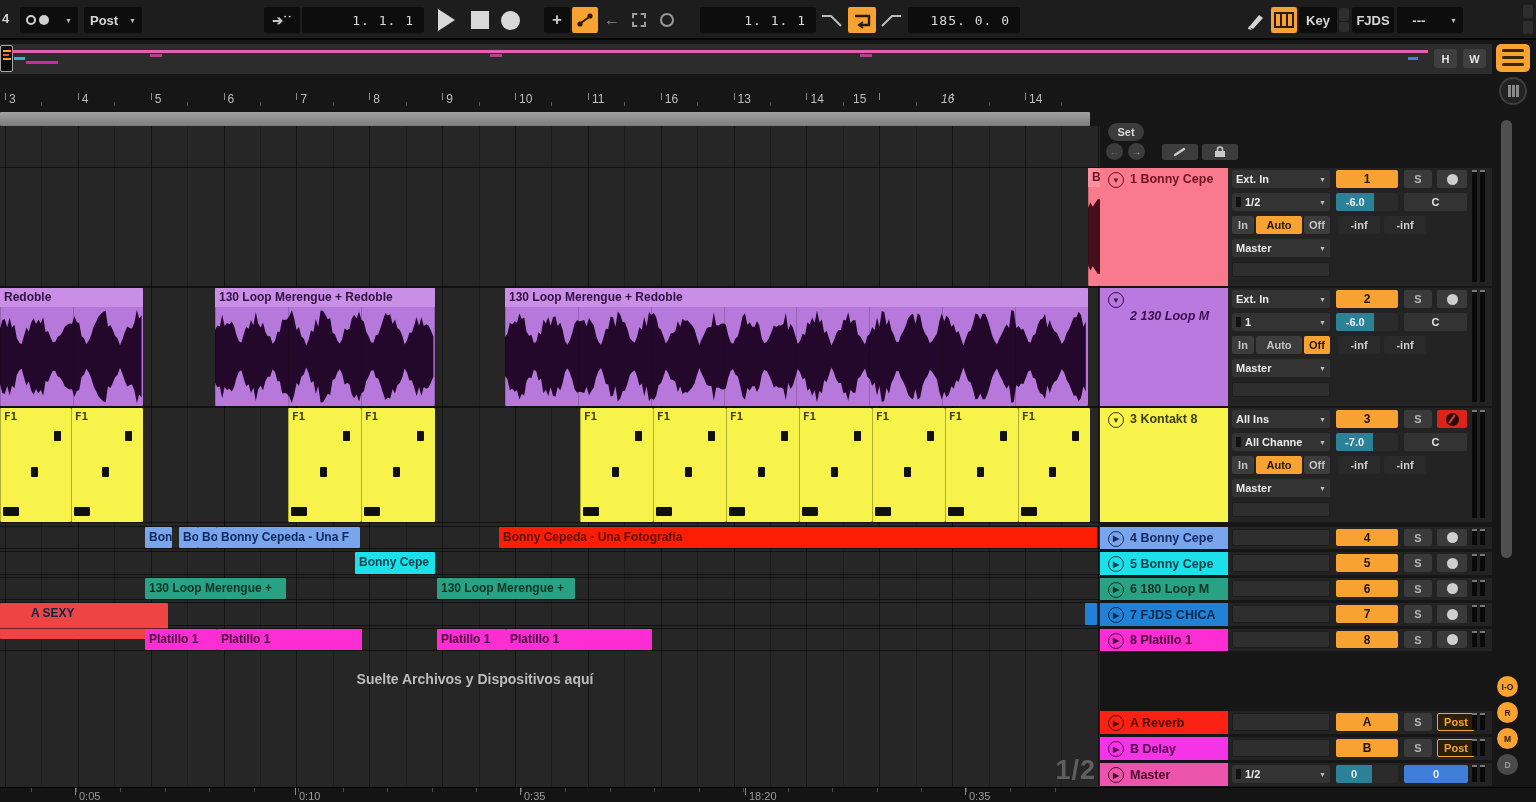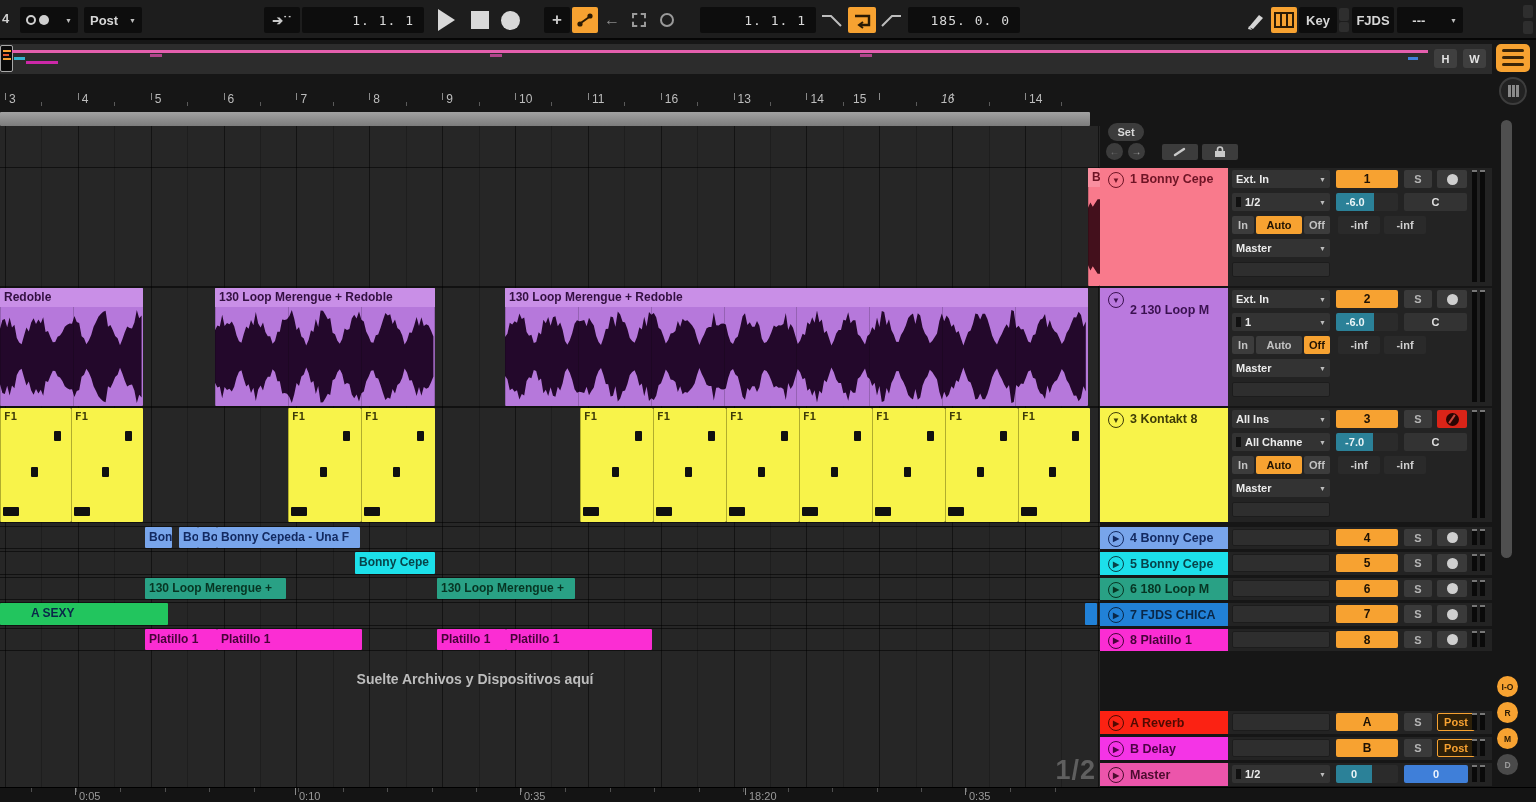--- a/index.html
+++ b/index.html
@@ -374,30 +374,31 @@
         <div class="note" style="left: 53.28px; top: 22.8px; width: 7px; height: 10px;"></div>
         <div class="note" style="left: 30.24px; top: 59.28px; width: 7px; height: 10px;"></div>
         <div class="note" style="left: 2.16px; top: 99.18px; width: 16px; height: 9px;"></div>
       </div>
       <div class="lane-sep" style="top: 526px;"></div>
       <div class="lane-sep" style="top: 548px;"></div>
       <div class="clip bar" style="left: 145px; top: 527px; width: 27px; height: 21px; background: rgb(120, 165, 235); color: rgb(19, 42, 97);"><span>Bon</span></div>
       <div class="clip bar" style="left: 179px; top: 527px; width: 19px; height: 21px; background: rgb(120, 165, 235); color: rgb(19, 42, 97);"><span>Bo</span></div>
       <div class="clip bar" style="left: 198px; top: 527px; width: 19px; height: 21px; background: rgb(120, 165, 235); color: rgb(19, 42, 97);"><span>Bo</span></div>
       <div class="clip bar" style="left: 217px; top: 527px; width: 143px; height: 21px; background: rgb(120, 165, 235); color: rgb(19, 42, 97);"><span>Bonny Cepeda - Una F</span></div>
+      <div class="clip bar" style="left: 499px; top: 527px; width: 598px; height: 21px; background: rgb(251, 30, 4); color: rgb(92, 14, 3);"><span>Bonny Cepeda - Una Fotografía</span></div>
       <div class="lane-sep" style="top: 551px;"></div>
       <div class="lane-sep" style="top: 574px;"></div>
       <div class="clip bar" style="left: 355px; top: 552px; width: 80px; height: 22px; background: rgb(28, 224, 234); color: rgb(7, 67, 74);"><span>Bonny Cepe</span></div>
       <div class="lane-sep" style="top: 577px;"></div>
       <div class="lane-sep" style="top: 599px;"></div>
       <div class="clip bar" style="left: 145px; top: 578px; width: 141px; height: 21px; background: rgb(41, 161, 133); color: rgb(7, 53, 35);"><span>130 Loop Merengue +</span></div>
       <div class="clip bar" style="left: 437px; top: 578px; width: 138px; height: 21px; background: rgb(41, 161, 133); color: rgb(7, 53, 35);"><span>130 Loop Merengue +</span></div>
       <div class="lane-sep" style="top: 602px;"></div>
       <div class="lane-sep" style="top: 625px;"></div>
-      <div class="clip bar" style="left: 0px; top: 603px; width: 168px; height: 22px; background: #22c55e; color: rgb(10, 40, 73); padding-left: 31px;"><span>A SEXY</span></div>
+      <div class="clip bar" style="left: 0px; top: 603px; width: 168px; height: 36px; background: #ef4444; color: rgb(10, 40, 73); padding-left: 31px;"><span>A SEXY</span></div>
       <div class="clip bar" style="left: 1085px; top: 603px; width: 12px; height: 22px; background: rgb(33, 129, 215); color: rgb(10, 40, 73);"><span></span></div>
       <div class="lane-sep" style="top: 628px;"></div>
       <div class="lane-sep" style="top: 650px;"></div>
       <div class="clip bar" style="left: 145px; top: 629px; width: 72px; height: 21px; background: rgb(251, 45, 211); color: rgb(71, 3, 57);"><span>Platillo 1</span></div>
       <div class="clip bar" style="left: 217px; top: 629px; width: 145px; height: 21px; background: rgb(251, 45, 211); color: rgb(71, 3, 57);"><span>Platillo 1</span></div>
       <div class="clip bar" style="left: 437px; top: 629px; width: 69px; height: 21px; background: rgb(251, 45, 211); color: rgb(71, 3, 57);"><span>Platillo 1</span></div>
       <div class="clip bar" style="left: 506px; top: 629px; width: 146px; height: 21px; background: rgb(251, 45, 211); color: rgb(71, 3, 57);"><span>Platillo 1</span></div>
     </div>
   <div class="drop-text">Suelte Archivos y Dispositivos aquí</div>
   <div class="zoomlvl">1/2</div>
@@ -468,21 +469,21 @@
             <span style="margin: auto;">-inf</span>
           </div>
           <div class="meterpair" style="top: 2px; height: 112px;">
             <i style="left: 0px;"></i>
             <i style="left: 8px;"></i>
           </div>
         </div>
         <div class="trow" style="top: 176px; height: 118px;">
           <div class="thead" style="background: rgb(186, 121, 222); color: rgb(58, 17, 80);">
             <span class="tri-cir">▼</span>
-            <span style="margin-top: 12px;">2 130 Loop M</span>
+            <span style="margin-top: 18px; font-style: italic;">2 130 Loop M</span>
           </div>
           <div class="cell dd" style="left: 132px; top: 2px; width: 98px; height: 18px;">
             <span>Ext. In</span>
             <span class="caret">▼</span>
           </div>
           <div class="cell dd" style="left: 132px; top: 25px; width: 98px; height: 18px;">
             <i class="chm"></i>
             <span>1</span>
             <span class="caret">▼</span>
           </div>

